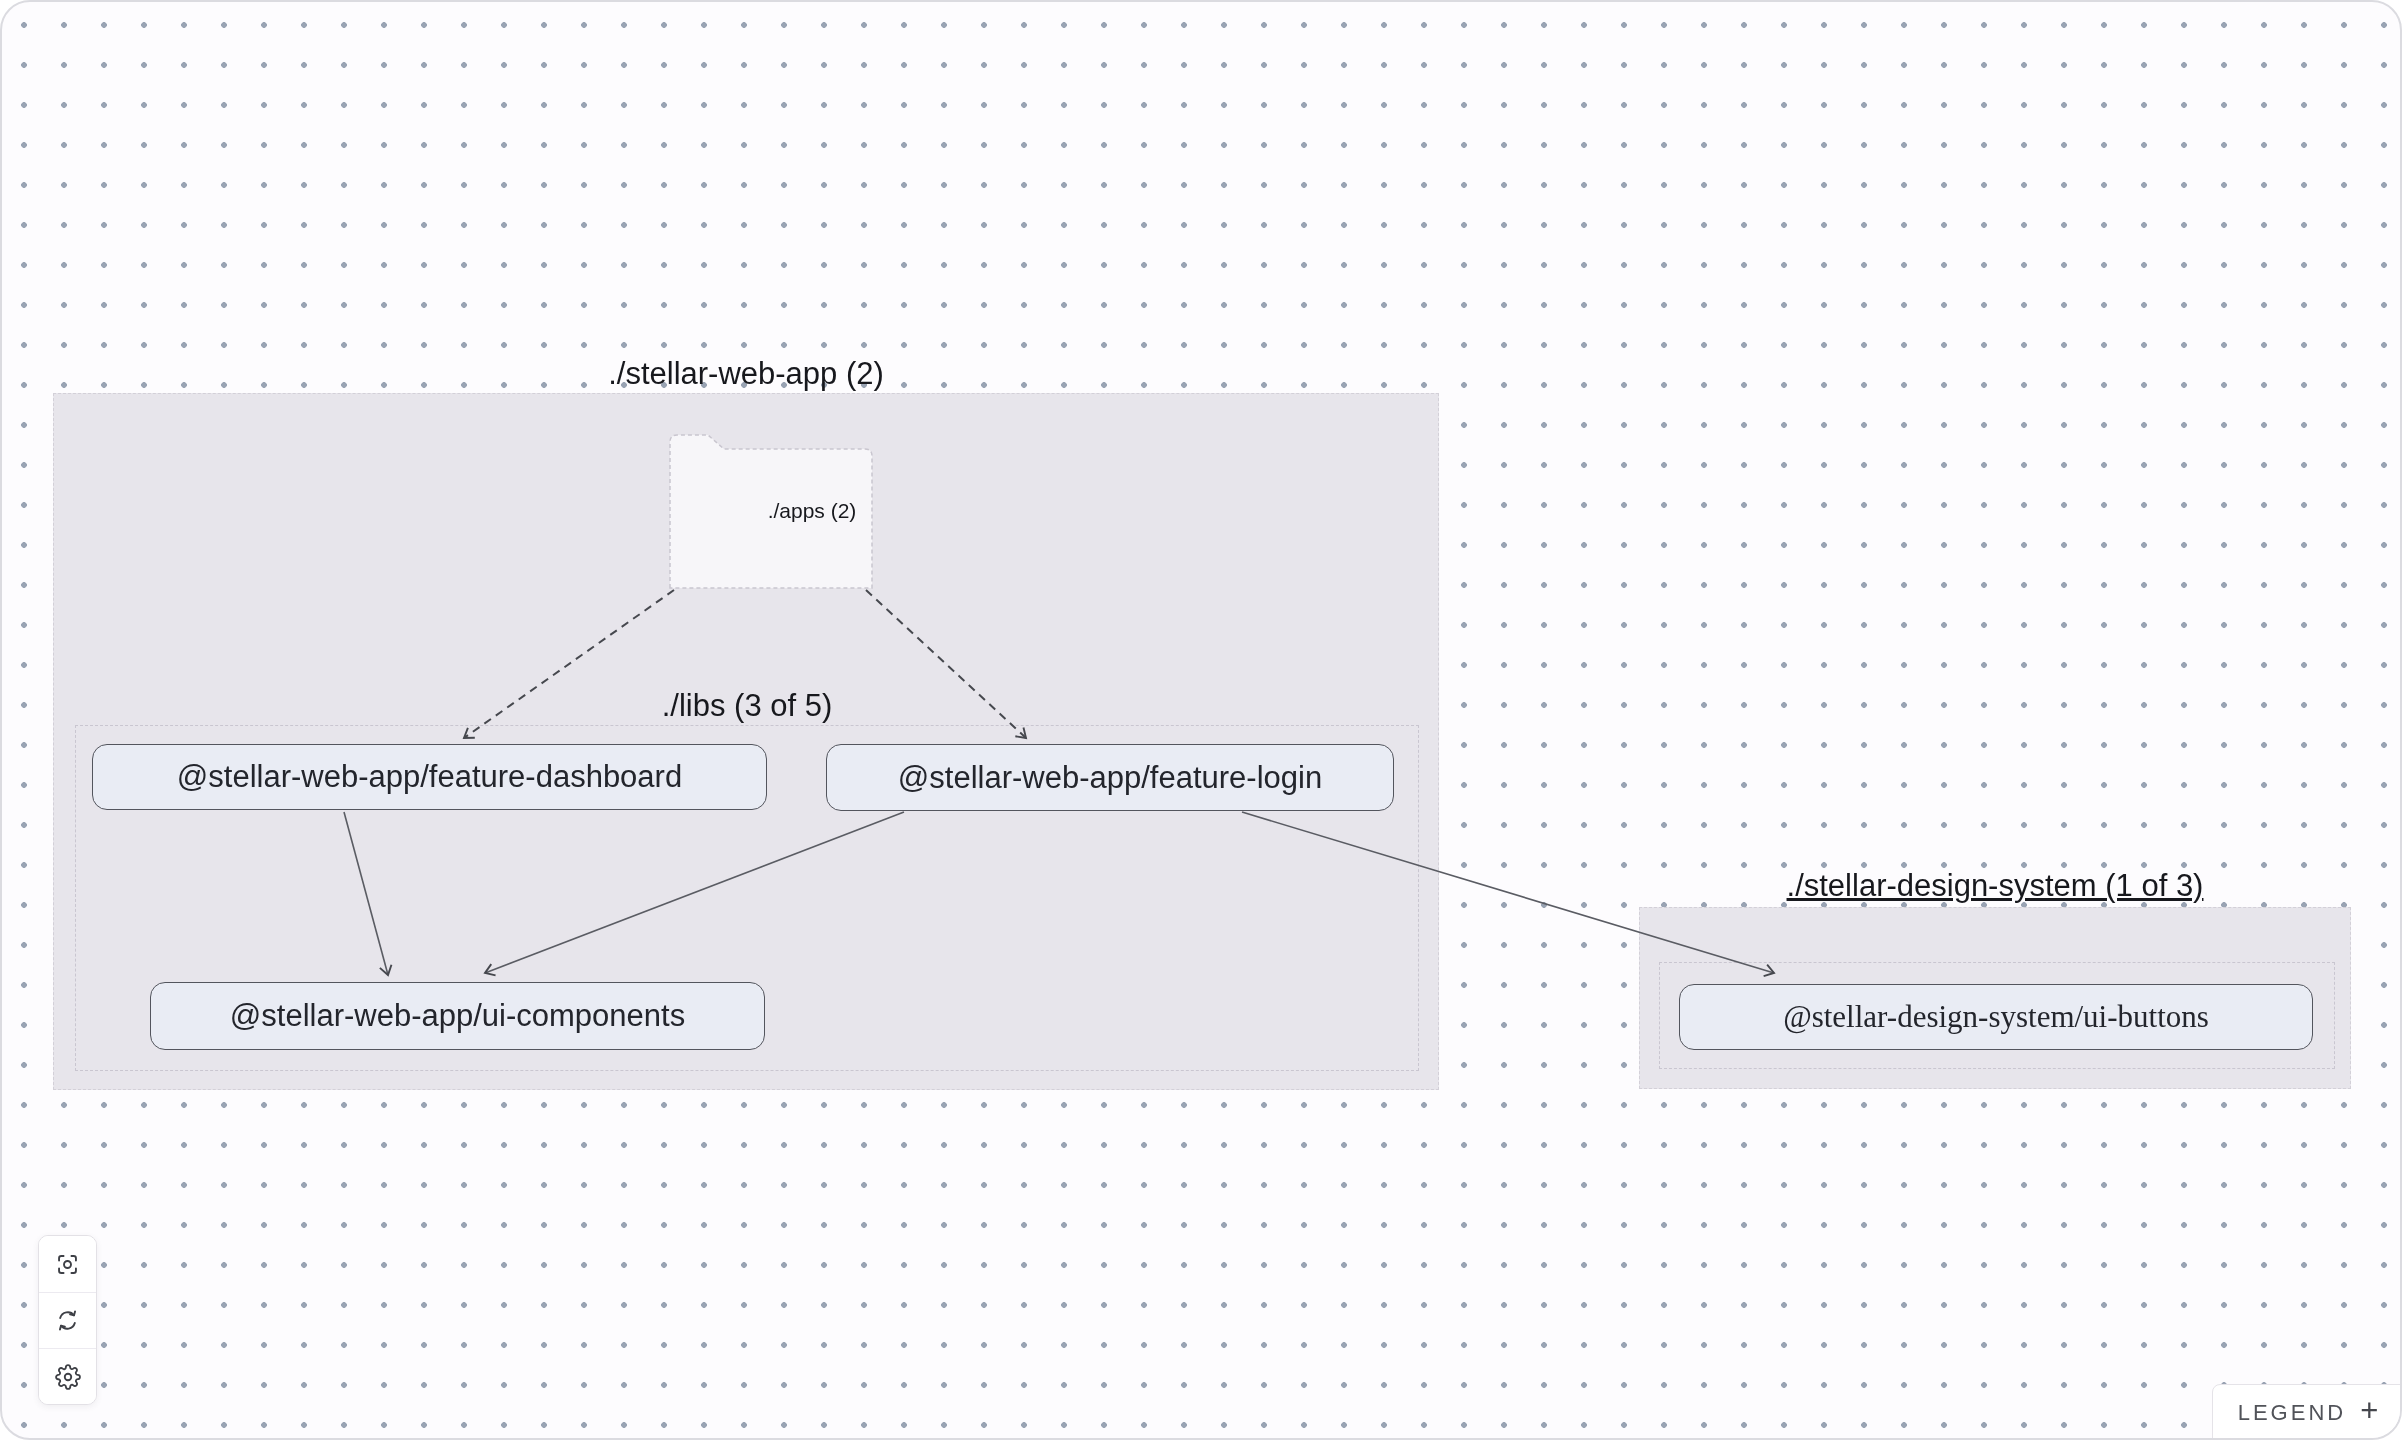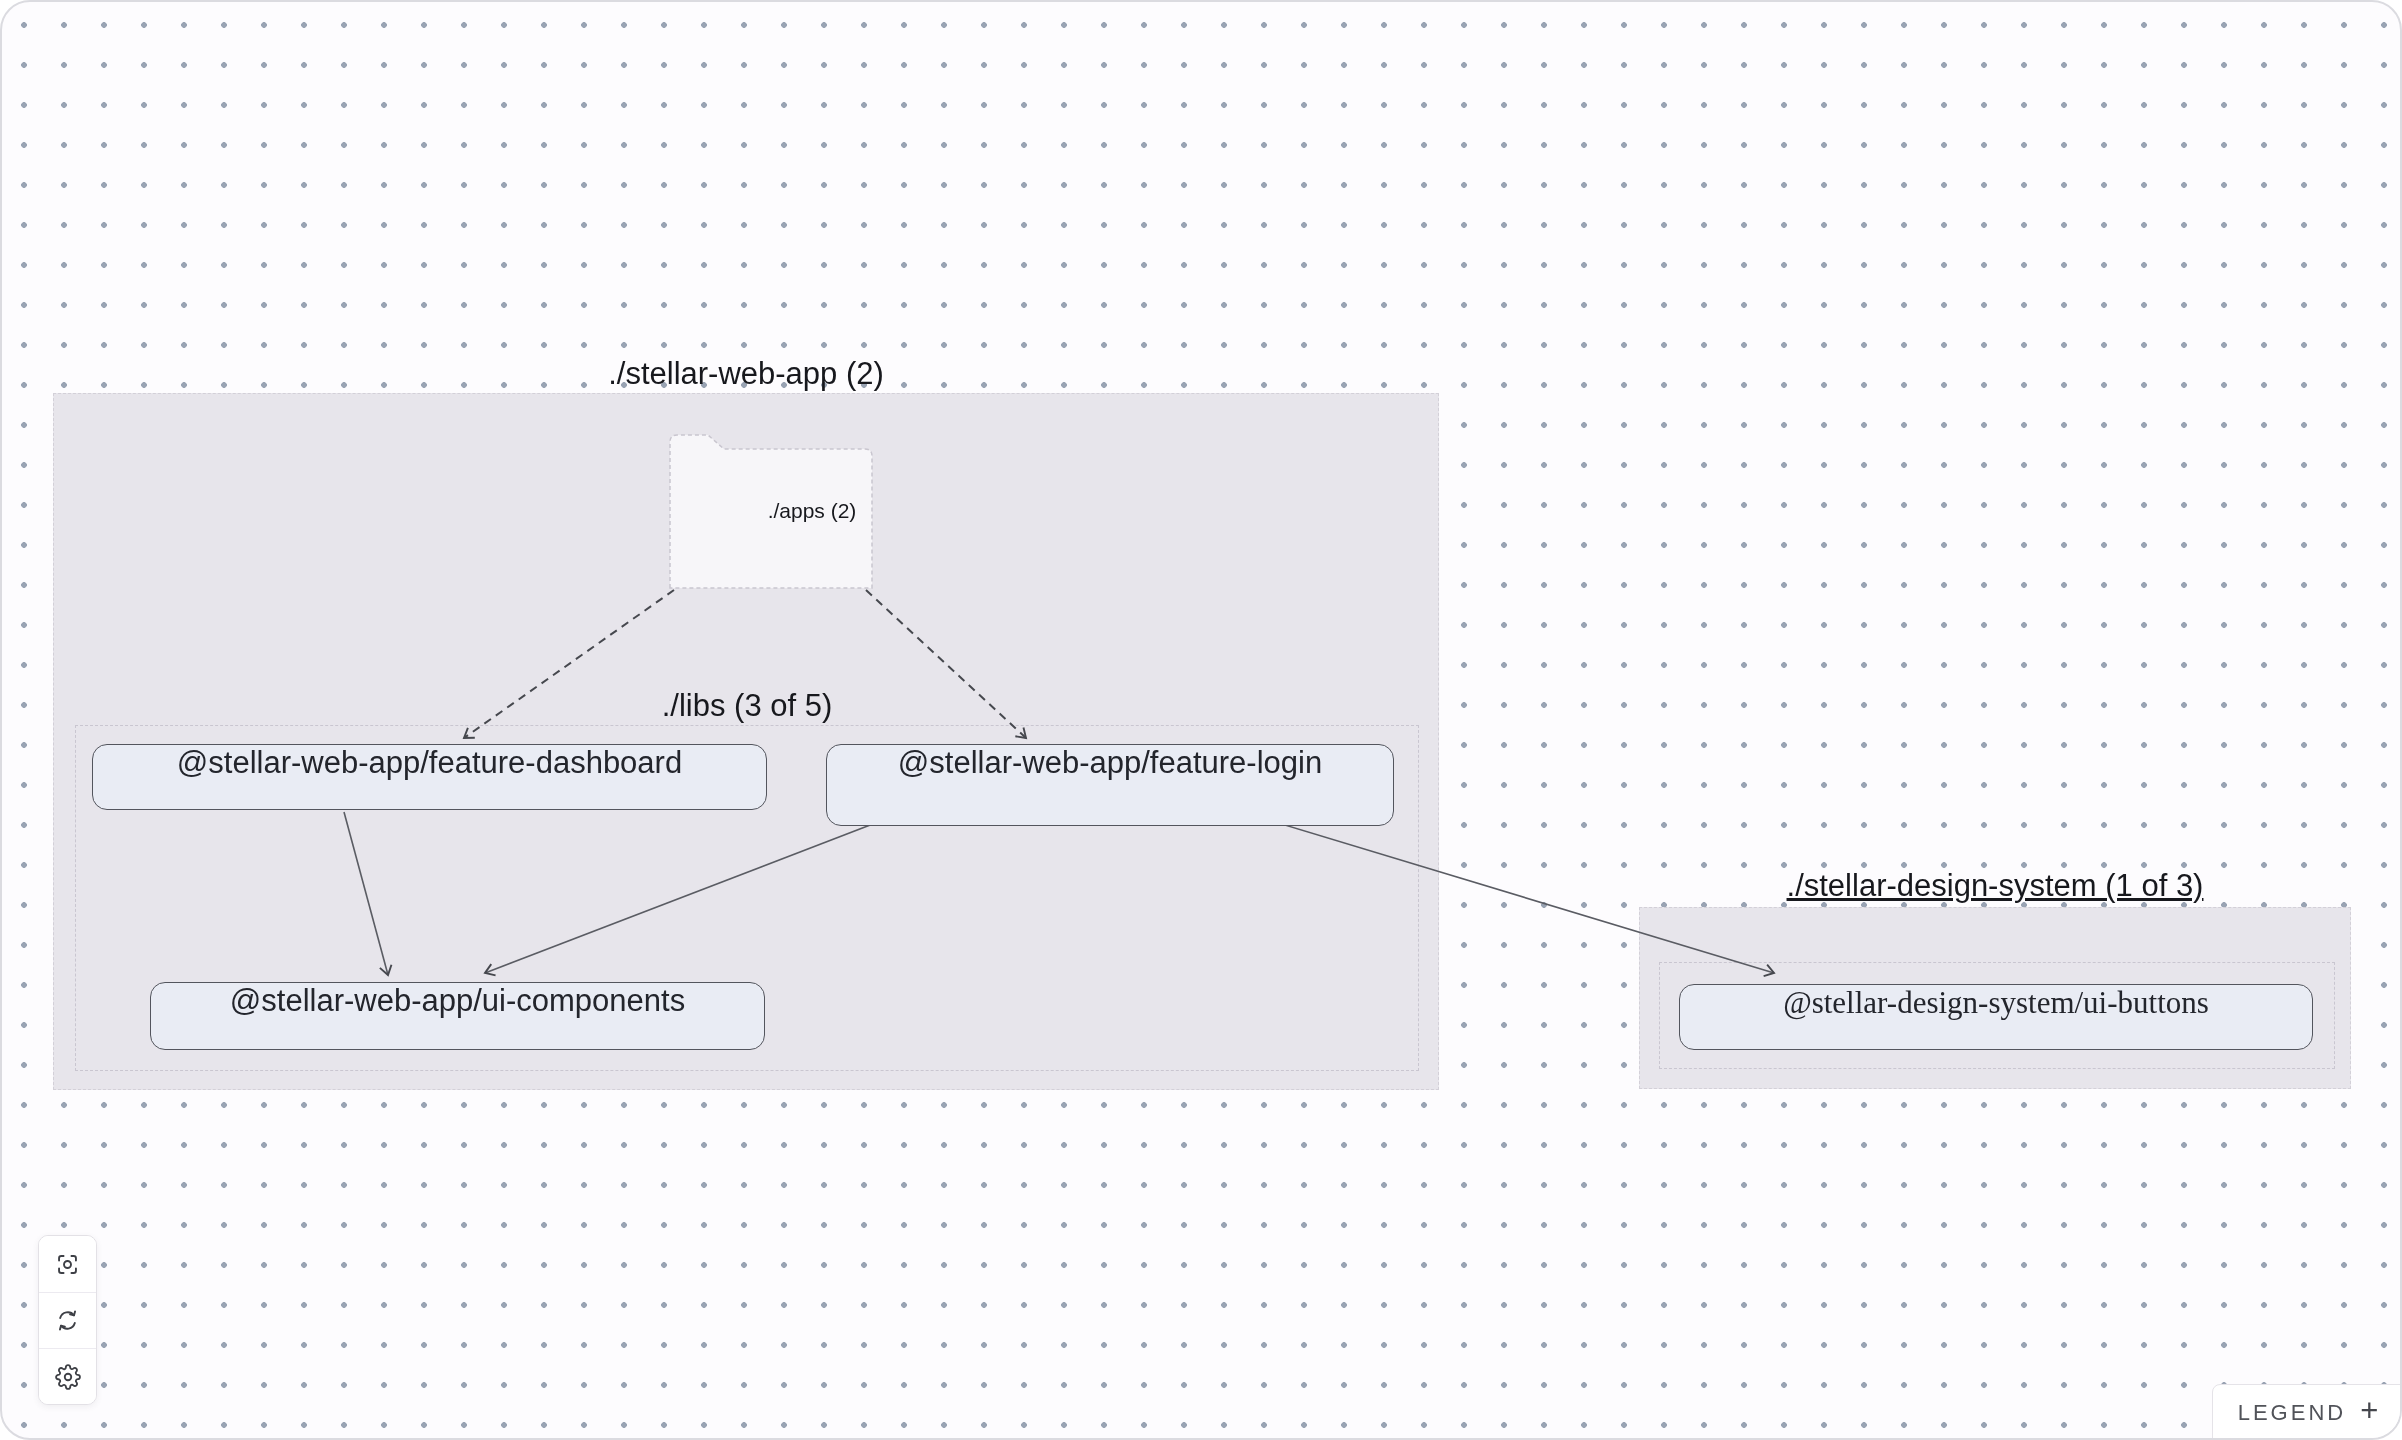--- a/index.html
+++ b/index.html
@@ -38,31 +38,31 @@
     z-index:4;
   }
   .edges { position:absolute; left:0; top:0; z-index:3; }
   .folder-wrap { position:absolute; left:662px; top:426px; width:216px; height:166px; z-index:3; }
   .folder-label {
     position:absolute; left:702px; top:497px; width:216px;
     text-align:center; font-size:21px; color:#17181d; z-index:4;
   }
   .node {
     position:absolute; z-index:5;
-    display:flex; justify-content:center;
+    display:flex; align-items:center; justify-content:center;
     background:#e9ecf4;
     border:1.6px solid #53555d;
     border-radius:15px;
     font-size:31px; color:#23252c;
     box-sizing:border-box;
     white-space:nowrap;
     cursor:pointer;
   }
   .node-feature-dashboard { left:90px;  top:742px; width:675px; height:66px; }
-  .node-feature-login     { left:824px; top:742px; width:568px; height:82px; }
+  .node-feature-login     { left:824px; top:742px; width:568px; height:67px; }
   .node-ui-components     { left:148px; top:980px; width:615px; height:68px; }
   .node-ui-buttons        { left:1677px; top:982px; width:634px; height:66px;font-family:Liberation Serif, serif; }
 
   .toolrail {
     position:absolute; left:36px; top:1233px; width:57px; z-index:8;
     background:#ffffff;
     border:1px solid #e3e1e6; border-radius:10px;
     box-shadow:0 2px 6px rgba(80,80,95,0.08);
     display:flex; flex-direction:column; overflow:hidden;
   }

